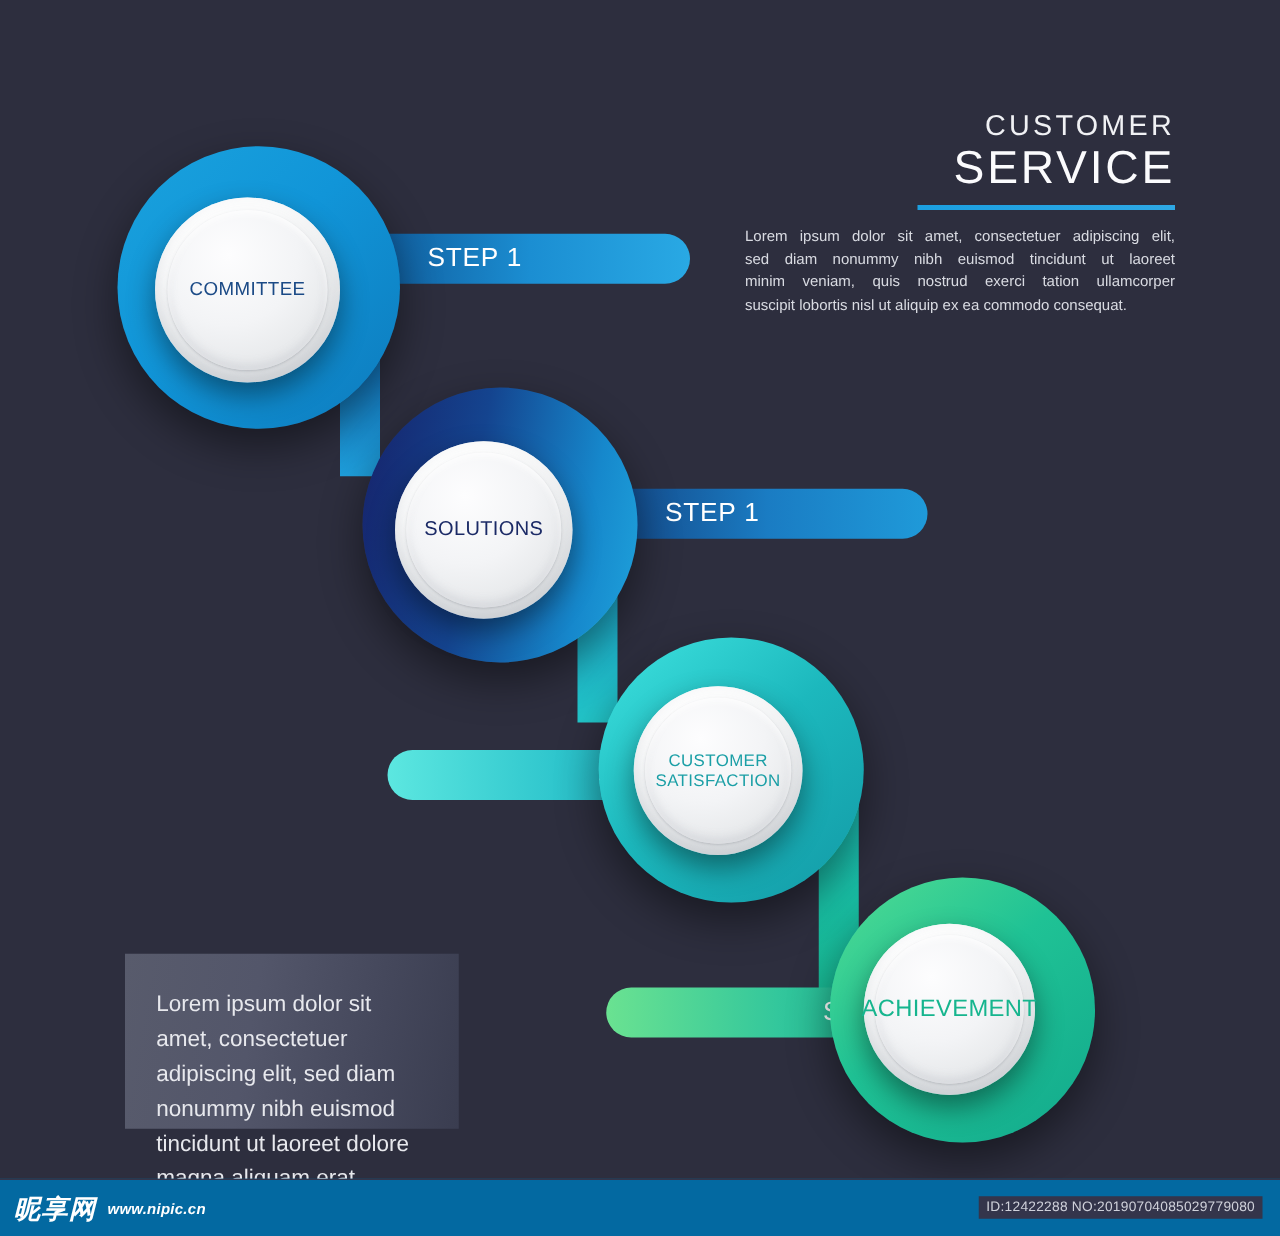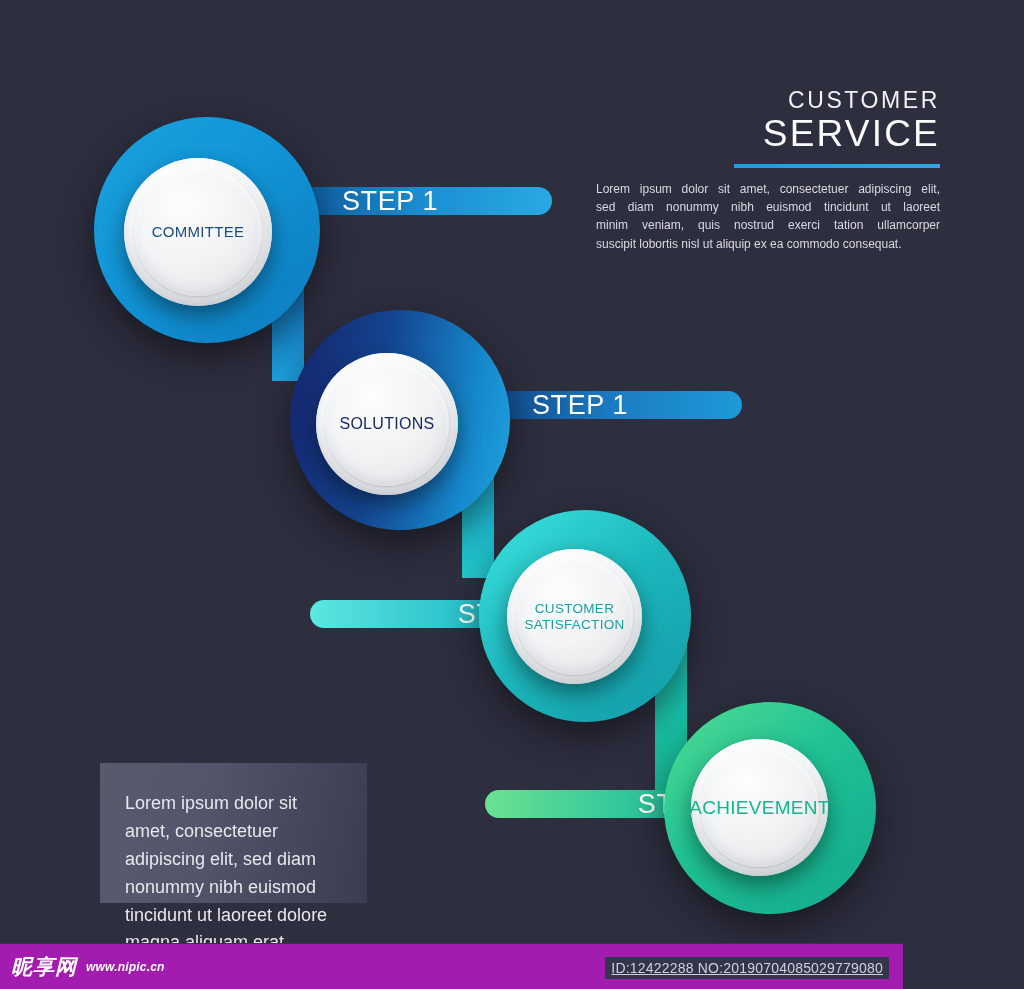--- a/index.html
+++ b/index.html
@@ -55,25 +55,25 @@
     text-align-last: justify;
   }
   .hdr-body span { display: block; }
 
   
   .ribbon { position: absolute; }
 
   
   .pill {
     position: absolute;
-    height: 28px;
+    height: 40px;
     display: flex;
     align-items: center;
     color: #ffffff;
-    font-size: 27px;
+    font-size: 21px;
     letter-spacing: 0.6px;
   }
   .pill-r { border-radius: 0 22px 22px 0; justify-content: flex-start; }
   .pill-l { border-radius: 22px 0 0 22px; justify-content: flex-end; }
 
   
   .ring {
     position: absolute;
     border-radius: 50%;
   }
@@ -127,23 +127,23 @@
     font-size: 18px;
     line-height: 1.55;
     color: #e7e8ed;
   }
 
   
   .footer {
     position: absolute;
     left: 0;
     bottom: 0;
-    width: 903px;
+    width: 1024px;
     height: 45px;
-    background: #a21caf;
+    background: #0369a1;
     border-top: 1px solid #34354a;
   }
   .logo-wrap {
     position: absolute;
     left: 11px;
     top: 9px;
     display: flex;
     align-items: center;
   }
   .logo-cn {
@@ -159,26 +159,25 @@
     font-size: 12px;
     font-weight: bold;
     font-style: italic;
     color: #ffffff;
     letter-spacing: 0.2px;
   }
   .footer-id {
     position: absolute;
     right: 14px;
     top: 13px;
-    font-size: 14px;
+    font-size: 11px;
     color: #cfd1da;
     background: #34354b;
     padding: 3px 6px;
     letter-spacing: 0.2px;
-    text-decoration: underline;
   }
 </style>
 </head>
 <body>
 
 <div id="stage">
 
   <svg class="ribbon" width="1024" height="989" style="left:0;top:0;" xmlns="http://www.w3.org/2000/svg">
     <defs>
       <linearGradient id="g12" x1="0" y1="0" x2="0" y2="1">

